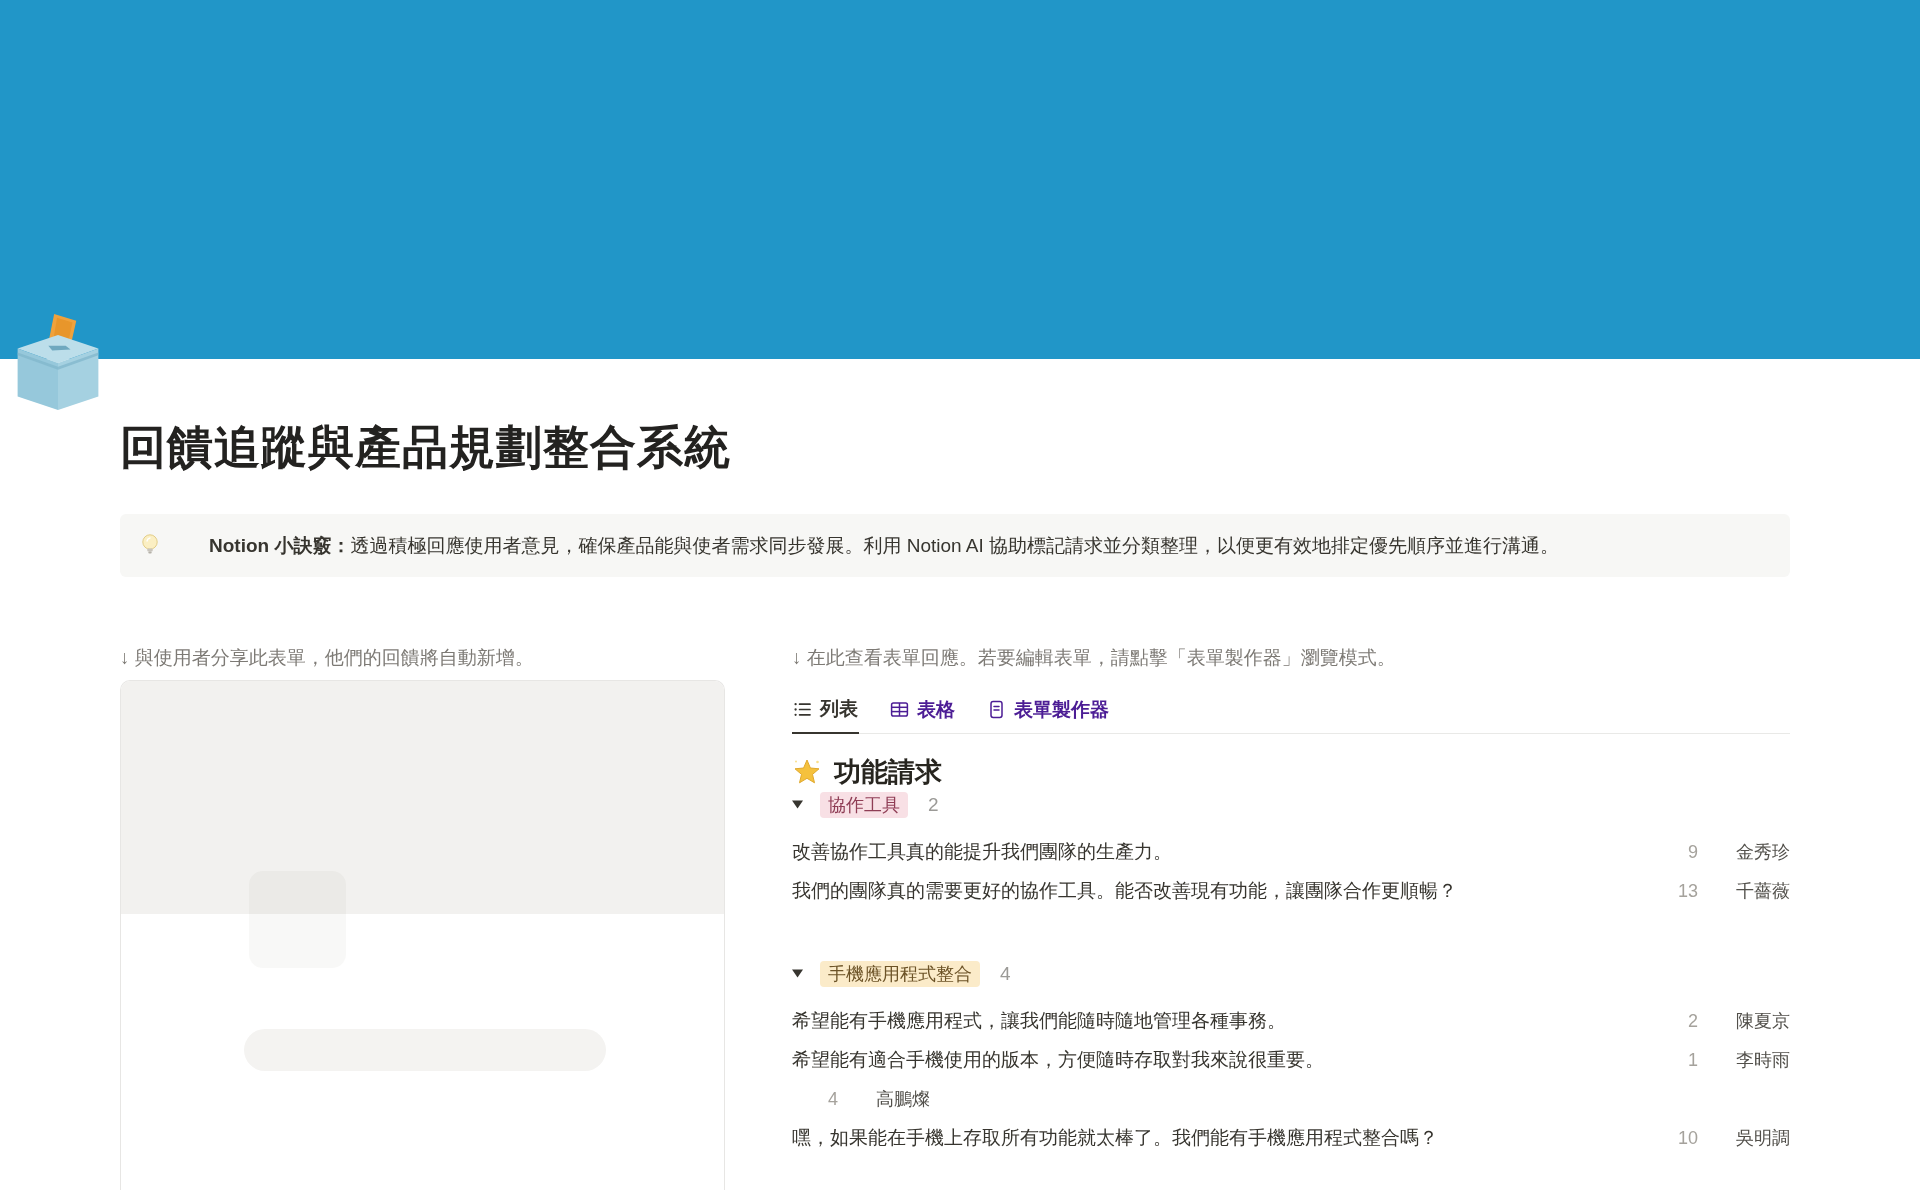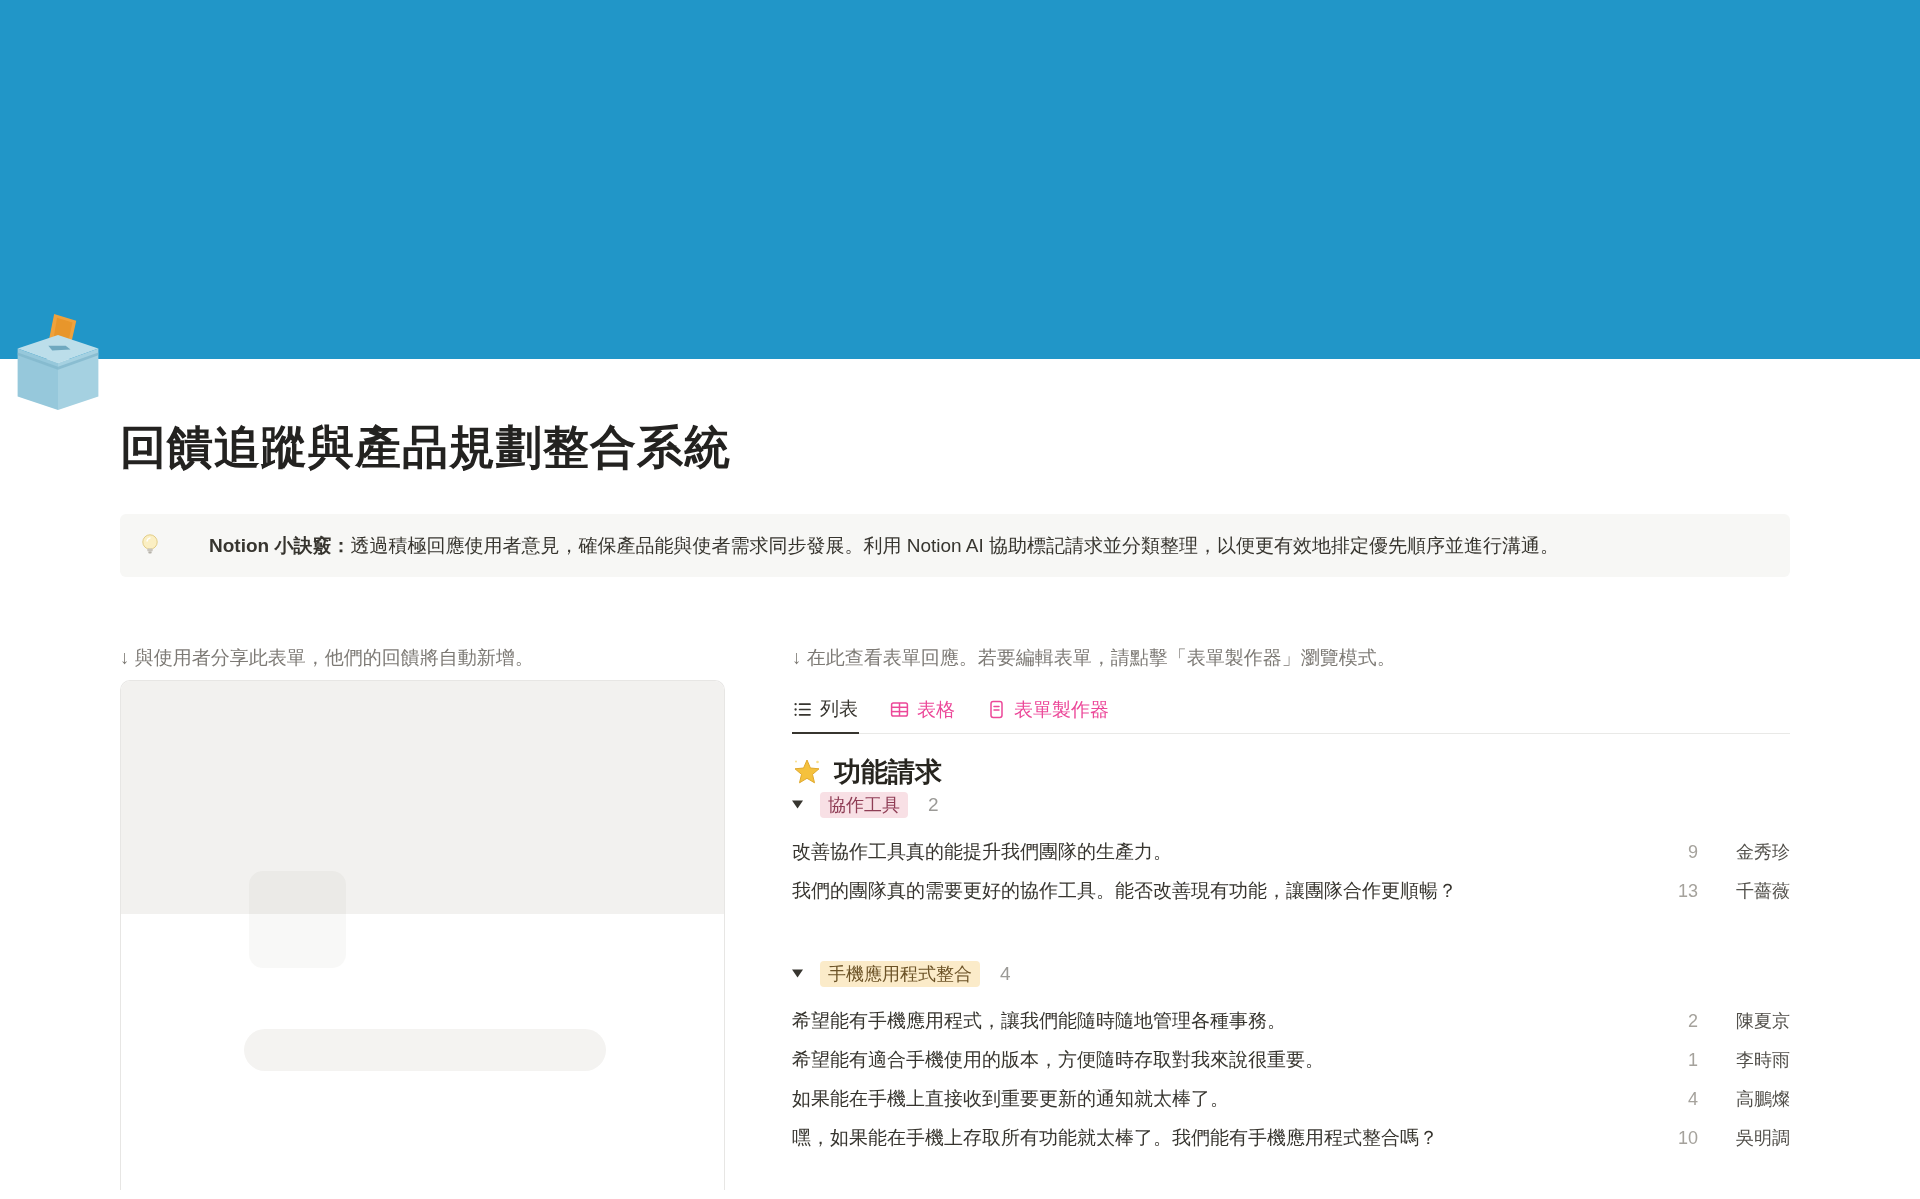--- a/index.html
+++ b/index.html
@@ -35,23 +35,23 @@
   .form-band { position:absolute; top:0; left:0; right:0; height:233px; background:#F2F1EF; }
   .form-square { position:absolute; top:190px; left:128px; width:97px; height:97px;
     border-radius:14px; background:rgba(90,85,75,0.045); }
   .form-pill { position:absolute; top:348px; left:123px; width:362px; height:42px;
     border-radius:21px; background:#F4F3F1; }
 
   
   .tabs { margin-top:20px; display:flex; align-items:flex-end; gap:30px;
     border-bottom:1px solid #E9E9E7; }
   .tab { display:flex; align-items:center; gap:8px; font-size:19px; padding:4px 1px 10px 1px;
-    color:#ec4899; cursor:pointer; }
+    color:#4c1d95; cursor:pointer;font-weight:bold; }
   .tab svg { width:19px; height:19px; display:block; }
-  .tab.active { color:#37352f; font-weight:normal; border-bottom:2.5px solid #37352f; margin-bottom:-1.5px; }
+  .tab.active { color:#37352f; font-weight:bold; border-bottom:2.5px solid #37352f; margin-bottom:-1.5px; }
 
   .db-title { margin-top:20px; display:flex; align-items:center; gap:12px;
     font-size:27px; font-weight:bold; color:#27251F; }
   .db-title .star { width:30px; height:30px; }
 
   .group { }
   .group + .group { margin-top:48px; }
   .group-header { display:flex; align-items:center; height:30px; }
   .toggle { width:11px; height:9px; margin-right:17px; cursor:pointer; flex:none; }
   .badge { font-size:18px; line-height:26px; padding:0 8px; border-radius:4px; white-space:nowrap; }
@@ -185,21 +185,20 @@
             <span class="row-text">希望能有手機應用程式，讓我們能隨時隨地管理各種事務。</span>
             <span class="row-count">2</span>
             <span class="row-name">陳夏京</span>
           </div>
           <div class="row">
             <span class="row-text">希望能有適合手機使用的版本，方便隨時存取對我來說很重要。</span>
             <span class="row-count">1</span>
             <span class="row-name">李時雨</span>
           </div>
           <div class="row">
-            <span class="row-text">如果能在手機上直接收到重要更新的通知就太棒了。</span>
             <span class="row-count">4</span>
             <span class="row-name">高鵬燦</span>
           </div>
           <div class="row">
             <span class="row-text">嘿，如果能在手機上存取所有功能就太棒了。我們能有手機應用程式整合嗎？</span>
             <span class="row-count">10</span>
             <span class="row-name">吳明調</span>
           </div>
         </div>
       </div>

